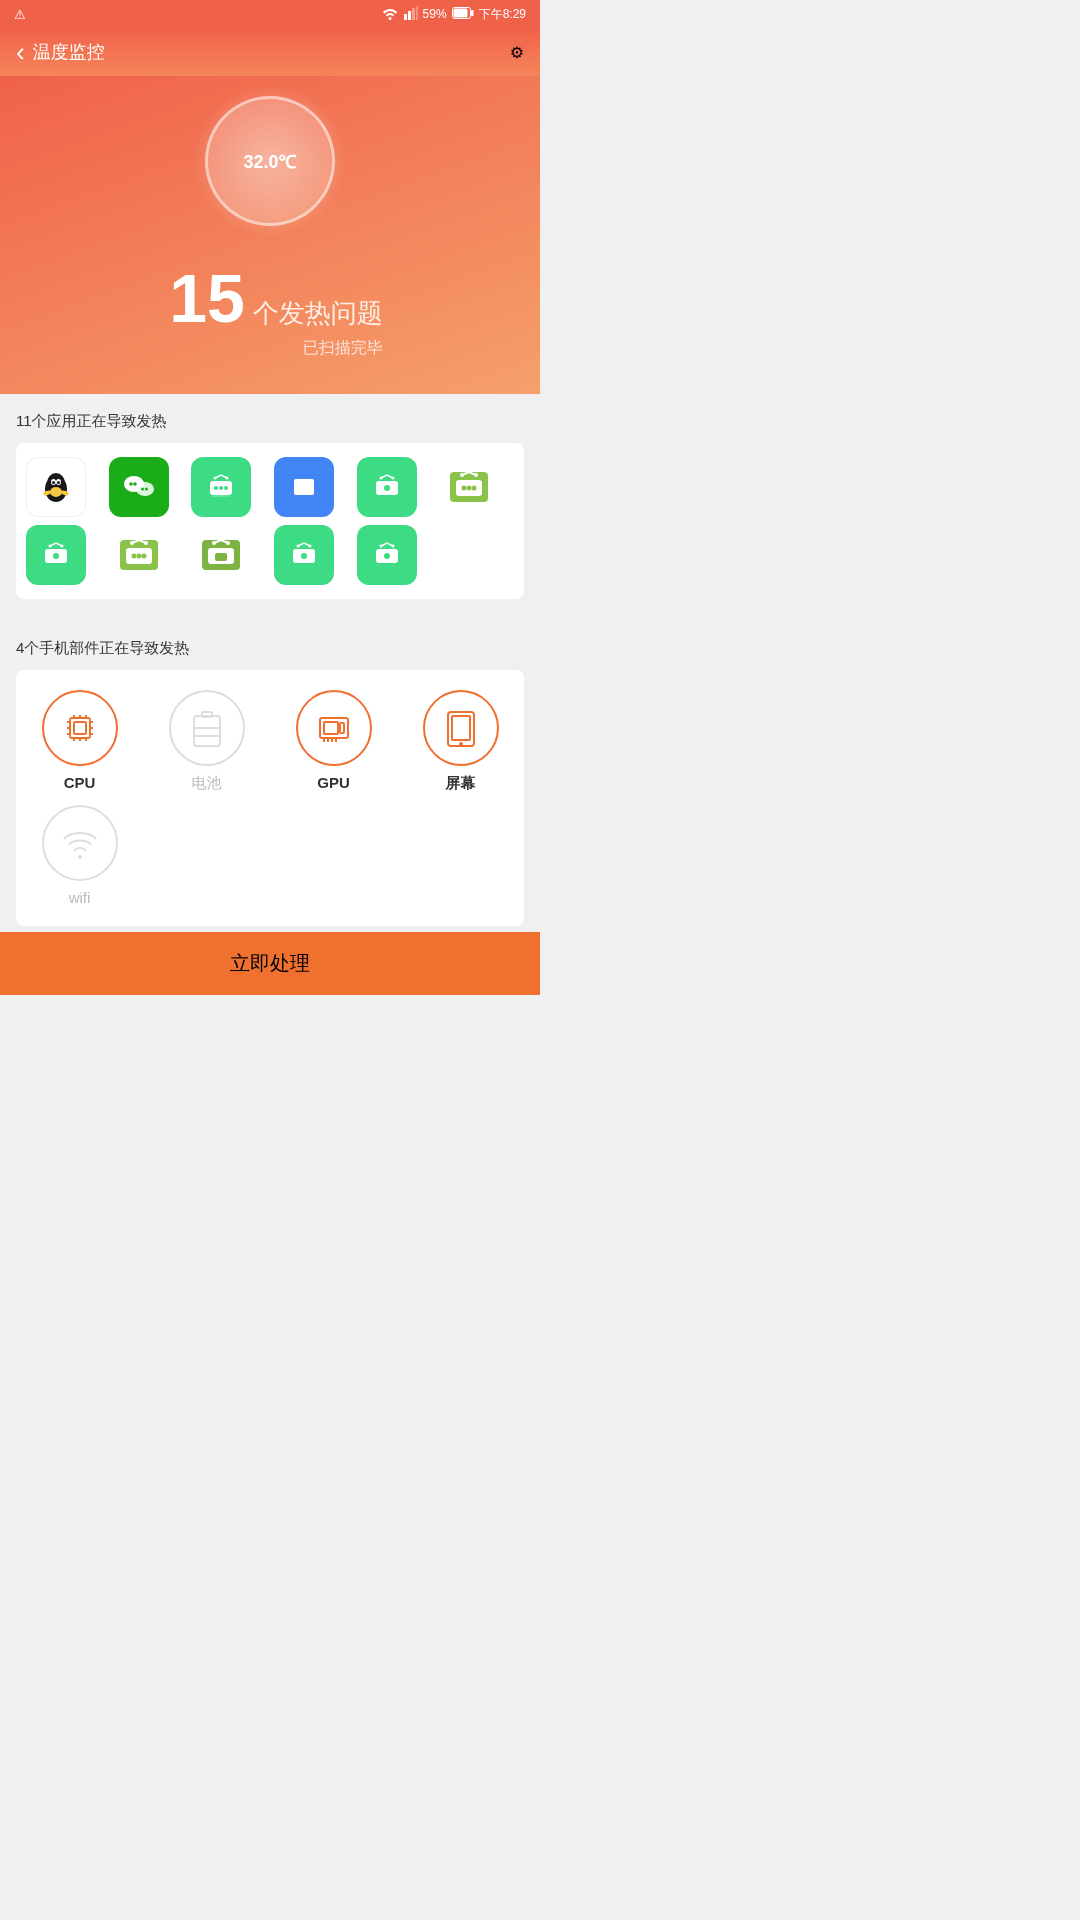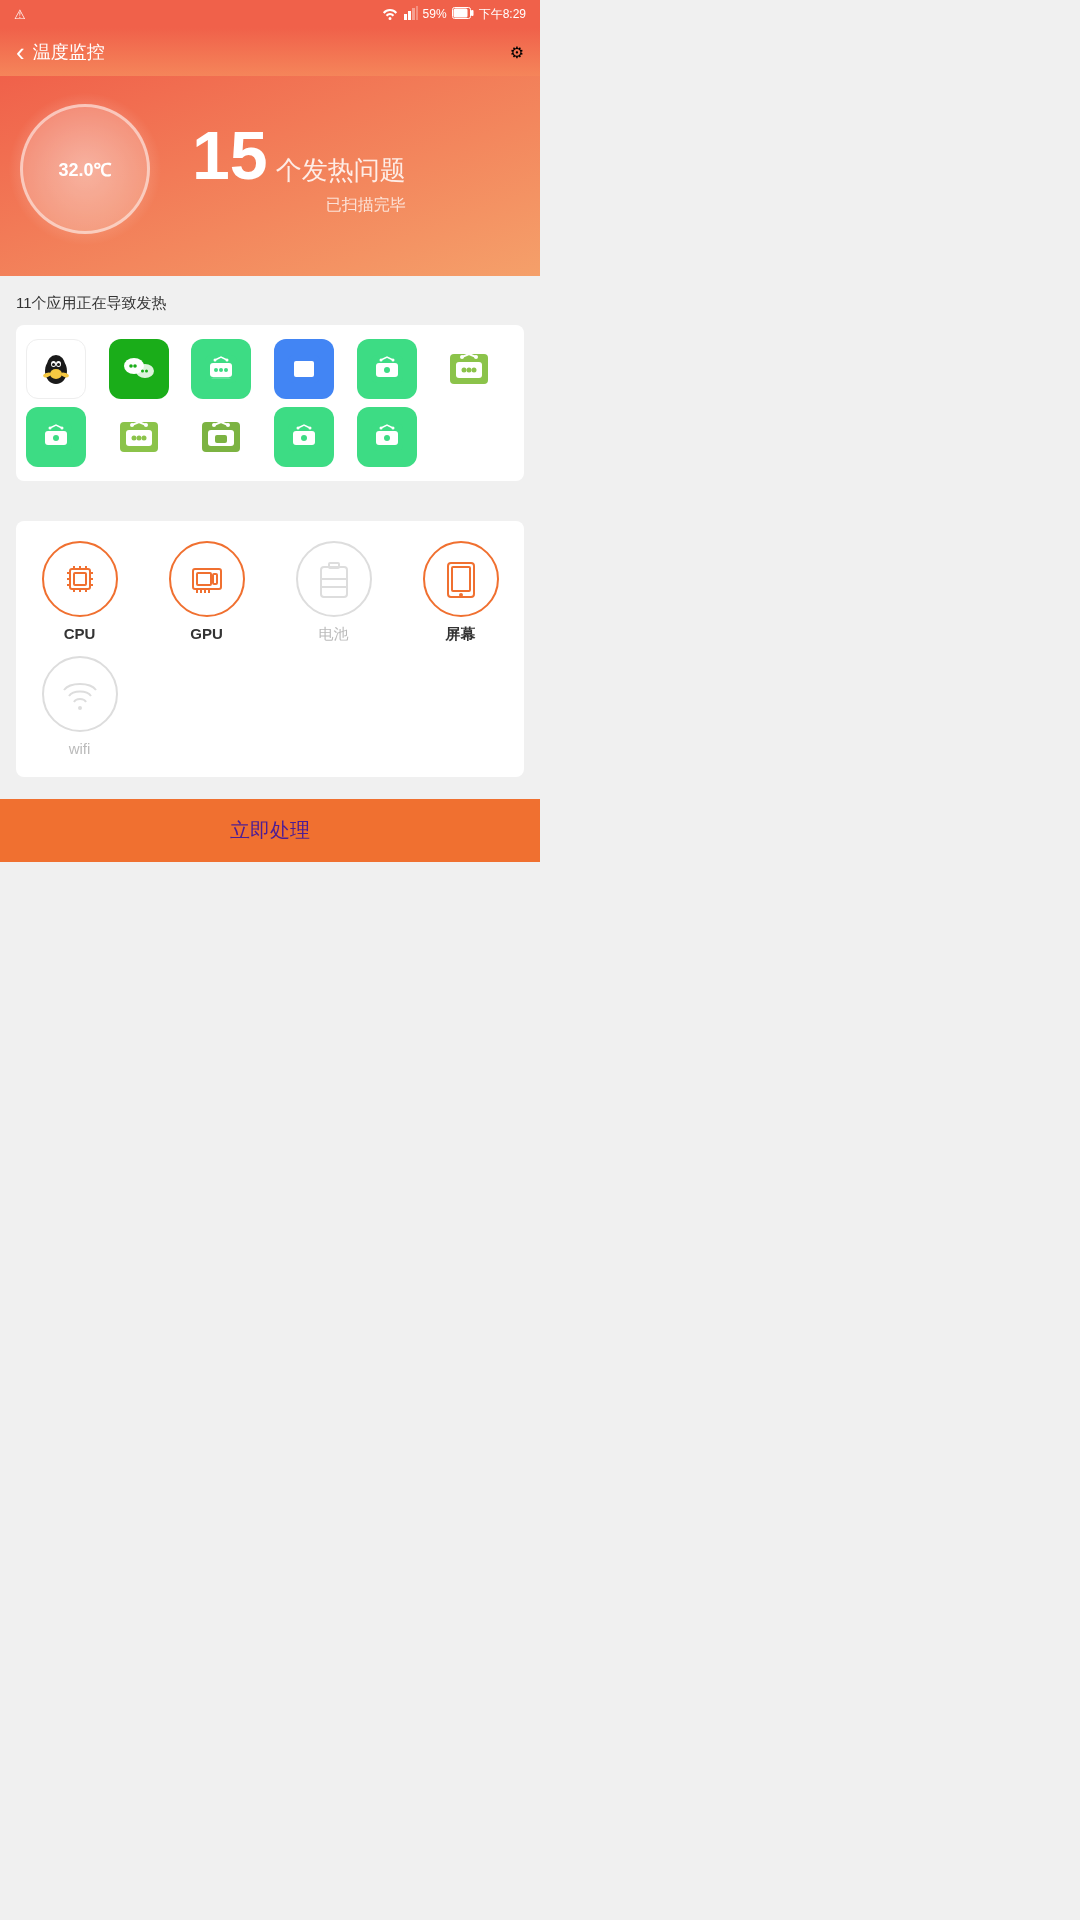--- a/index.html
+++ b/index.html
@@ -35,22 +35,23 @@
       padding: 0 16px;
     }
     .header-left { display: flex; align-items: center; gap: 8px; color: #fff; font-size: 18px; }
 
     
     .hero {
       background: linear-gradient(160deg, #f0614a 0%, #f5a06a 100%);
       padding: 20px 20px 35px 20px;
       display: flex;
       align-items: center;
-      gap: 30px;
+      gap: 38px;
       min-height: 200px;
+      flex-direction: column;
     }
     .temp-circle-wrap {
       position: relative;
       width: 130px;
       height: 130px;
       flex-shrink: 0;
     }
     .temp-circle {
       width: 130px;
       height: 130px;
@@ -137,27 +138,27 @@
     }
     .comp-circle.active { border-color: #f07030; color: #f07030; }
     .comp-circle.inactive { border-color: #ddd; color: #ccc; }
     .comp-label { font-size: 15px; }
     .comp-label.active { color: #333; font-weight: bold; }
     .comp-label.inactive { color: #bbb; }
 
     
     .bottom-btn {
       background: #f07030;
-      color: #4c1d95;
+      color: #000000;
       font-size: 20px;
       text-align: center;
       padding: 18px;
       cursor: pointer;
       position: sticky;
-      bottom: 4px;
+      bottom: 16px;
       width: 100%;
     }
   </style>
 </head>
 <body>
 
 <div class="status-bar">
   <span class="warning-icon">⚠</span>
   <div class="status-bar-right">
     <span>
@@ -331,20 +332,21 @@
           <path d="M12 9 L18 6 L24 9" stroke="white" stroke-width="1.5" fill="none" stroke-linecap="round"></path>
           <circle cx="12" cy="9" r="1.5" fill="white"></circle>
           <circle cx="24" cy="9" r="1.5" fill="white"></circle>
         </svg>
       </div>
     </div>
   </div>
 </div>
 
 <div class="section">
+  <div class="section-title">4个手机部件正在导致发热</div>
   <div class="card">
     <div class="component-grid">
 
       <div class="comp-item">
         <div class="comp-circle active">
           <svg width="40" height="40" viewBox="0 0 40 40" fill="none" stroke="#f07030" stroke-width="2">
             <rect x="10" y="10" width="20" height="20" rx="2"></rect>
             <rect x="14" y="14" width="12" height="12" rx="1"></rect>
             <line x1="14" y1="7" x2="14" y2="10"></line>
               <line x1="20" y1="7" x2="20" y2="10"></line>
@@ -357,46 +359,46 @@
               <line x1="7" y1="26" x2="10" y2="26"></line>
             <line x1="30" y1="14" x2="33" y2="14"></line>
               <line x1="30" y1="20" x2="33" y2="20"></line>
               <line x1="30" y1="26" x2="33" y2="26"></line>
           </svg>
         </div>
         <span class="comp-label active">CPU</span>
       </div>
 
       <div class="comp-item">
+        <div class="comp-circle inactive">
+          <svg width="36" height="40" viewBox="0 0 36 40" fill="none" stroke="#ddd" stroke-width="2">
+            <rect x="5" y="8" width="26" height="30" rx="3"></rect>
+            <rect x="13" y="4" width="10" height="5" rx="1"></rect>
+            <line x1="5" y1="20" x2="31" y2="20"></line>
+            <line x1="5" y1="28" x2="31" y2="28"></line>
+          </svg>
+        </div>
+        <span class="comp-label inactive">电池</span>
+      </div>
+
+      <div class="comp-item">
         <div class="comp-circle active">
           <svg width="40" height="40" viewBox="0 0 40 40" fill="none" stroke="#f07030" stroke-width="2">
             <rect x="6" y="10" width="28" height="20" rx="2"></rect>
             <rect x="10" y="14" width="14" height="12" rx="1"></rect>
             <rect x="26" y="15" width="4" height="10" rx="1"></rect>
             <line x1="10" y1="30" x2="10" y2="34"></line>
               <line x1="14" y1="30" x2="14" y2="34"></line>
               <line x1="18" y1="30" x2="18" y2="34"></line>
               <line x1="22" y1="30" x2="22" y2="34"></line>
           </svg>
         </div>
         <span class="comp-label active">GPU</span>
       </div>
 
-      <div class="comp-item">
-        <div class="comp-circle inactive">
-          <svg width="36" height="40" viewBox="0 0 36 40" fill="none" stroke="#ddd" stroke-width="2">
-            <rect x="5" y="8" width="26" height="30" rx="3"></rect>
-            <rect x="13" y="4" width="10" height="5" rx="1"></rect>
-            <line x1="5" y1="20" x2="31" y2="20"></line>
-            <line x1="5" y1="28" x2="31" y2="28"></line>
-          </svg>
-        </div>
-        <span class="comp-label inactive">电池</span>
-      </div>
-
 
 
 
       <div class="comp-item">
         <div class="comp-circle active">
           <svg width="34" height="40" viewBox="0 0 34 40" fill="none" stroke="#f07030" stroke-width="2">
             <rect x="4" y="4" width="26" height="34" rx="3"></rect>
             <rect x="8" y="8" width="18" height="24" rx="1"></rect>
             <circle cx="17" cy="36" r="1" fill="#f07030"></circle>
           </svg>

